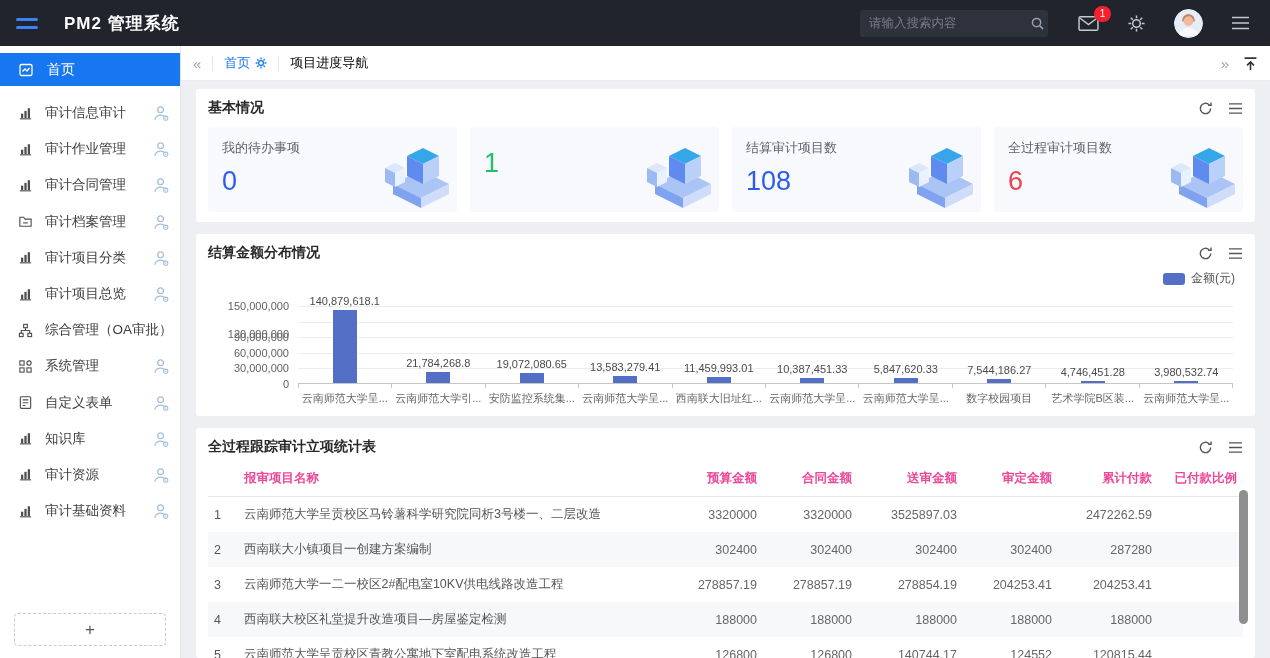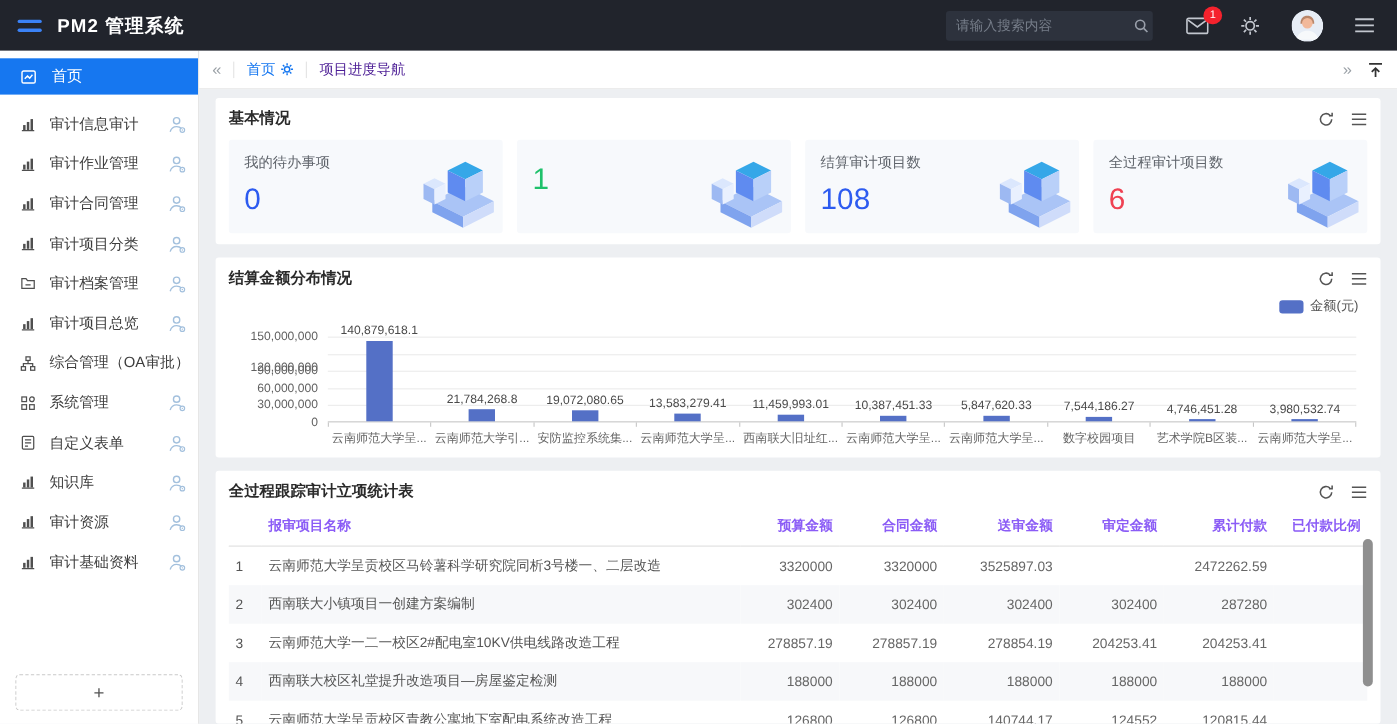--- a/index.html
+++ b/index.html
@@ -1,21 +1,21 @@
 <!DOCTYPE html>
 <html><head>
 <meta charset="utf-8">
 <style>
   * { box-sizing: border-box; margin: 0; padding: 0; }
   html,body { width:1270px; height:658px; overflow:hidden;
     font-family:"Liberation Sans","DejaVu Sans",sans-serif; background:#edeff2; }
 
   
   .navbar { position:fixed; top:0; left:0; right:0; height:46px; background:#21242c;
-    display:flex; align-items:center; z-index:30; }
+    display:flex; align-items:center; z-index:30;gap:12px; }
   .burger { width:22px; height:11px; display:flex; flex-direction:column;
     justify-content:space-between; margin-left:16px; cursor:pointer; }
   .burger span { height:3px; background:#3b82f6; border-radius:2px; }
   .nav-title { margin-left:14px; color:#fff; font-size:17px; font-weight:bold; letter-spacing:1px; }
   .nav-right { margin-left:auto; display:flex; align-items:center; margin-right:14px; }
   .search-box { width:188px; height:27px; background:#2d323d; border-radius:3px;
     display:flex; align-items:center; padding:0 9px; margin-right:30px; }
   .search-box input { flex:1; background:transparent; border:none; outline:none;
     color:#cfd3da; font-size:12.5px; font-family:inherit; }
   .search-box input::placeholder { color:#767d89; }
@@ -37,21 +37,21 @@
   .s-ico, .s-person { display:flex; align-items:center; }
   .add-btn { margin:6px 14px 12px; height:33px; border:1px dashed #c9c9c9; border-radius:4px;
     display:flex; align-items:center; justify-content:center; color:#555; font-size:17px; cursor:pointer; }
 
   
   .main { position:fixed; left:181px; top:46px; right:0; bottom:0; display:flex; flex-direction:column; }
   .tabbar { height:35px; background:#fff; display:flex; align-items:center; padding:0 12px;
     border-bottom:1px solid #ececec; flex-shrink:0; }
   .chev { color:#9aa0a6; font-size:15px; cursor:pointer; user-select:none; }
   .tab-div { width:1px; height:15px; background:#e3e3e3; margin:0 11px; }
-  .tab { display:flex; align-items:center; gap:5px; font-size:13px; color:#4c1d95; cursor:pointer; }
+  .tab { display:flex; align-items:center; gap:5px; font-size:13px; color:#000000; cursor:pointer; }
   .tab.active { color:#1677f0; }
   .tab-spacer { flex:1; }
   .collapse-ico { margin-left:14px; cursor:pointer; display:flex; align-items:center; }
 
   .content { flex:1; padding:8px 15px 0; overflow:hidden; display:flex; flex-direction:column; }
   .card { background:#fff; border-radius:3px; padding:10px 12px; margin-bottom:12px; position:relative; }
   .card-head { display:flex; align-items:center;text-align:right; }
   .card-title { font-size:14px; font-weight:bold; color:#2a2a2a; }
   .card-tools { margin-left:auto; display:flex; gap:15px; align-items:center; }
   .tool { cursor:pointer; display:flex; align-items:center; }
@@ -82,21 +82,21 @@
   .ticks { display:flex; height:4px; }
   .t-cell { flex:1; border-right:1px solid #c6c6c6; }
   .t-cell:first-child { border-left:1px solid #c6c6c6; }
   .x-labels { display:flex; margin-top:3px; }
   .x-cell { flex:1; text-align:center; font-size:11px; color:#666; white-space:nowrap;
     overflow:hidden; }
 
   
   .card-table { flex:1; margin-bottom:0; overflow:hidden; }
   table { width:100%; border-collapse:collapse; margin-top:4px; font-size:12.5px; }
-  thead th { font-weight:bold; color:#8b5cf6; text-align:right; padding:10px 6px 9px;
+  thead th { font-weight:bold; color:#ec4899; text-align:right; padding:10px 6px 9px;
     border-bottom:1px solid #e8e8e8; white-space:nowrap; }
   thead th.col-name { text-align:left; }
   tbody td { padding:9px 6px; text-align:right; color:#666; white-space:nowrap; }
   tbody td.col-name { text-align:left; color:#555; overflow:hidden; text-overflow:ellipsis; max-width:440px; }
   tbody td.col-idx { text-align:left; color:#555; }
   tbody tr:nth-child(even) { background:#f7f8fa; }
   .tbl-scroll { position:absolute; right:7px; top:62px; width:9px; height:134px;
     background:#8f8f8f; border-radius:5px; cursor:pointer; }
 </style>
 </head>
@@ -210,45 +210,45 @@
           <svg width="18" height="18" viewBox="0 0 20 20" fill="none" stroke="#a3c0dd" stroke-width="1.4">
             <circle cx="9.5" cy="6.5" r="3.2"></circle>
             <path d="M3 17.5c1-3.6 3.4-5.2 6.5-5.2 2 0 3.7.6 4.9 1.9"></path>
             <circle cx="15.3" cy="15.8" r="2.3" stroke-width="1.2"></circle>
             <circle cx="15.3" cy="15.8" r="0.7" fill="#a3c0dd" stroke="none"></circle>
           </svg>
         </span>
       </div>
       <div class="side-item">
         <span class="s-ico">
-          <svg width="15" height="15" viewBox="0 0 16 16">
-            <path d="M2 13.7h12" stroke="#4f4f4f" stroke-width="1.2"></path>
-            <rect x="3.2" y="8.2" width="2.4" height="4.8" fill="#4f4f4f"></rect>
-            <rect x="6.8" y="5.2" width="2.4" height="7.8" fill="#4f4f4f"></rect>
-            <rect x="10.4" y="2.4" width="2.4" height="10.6" fill="#4f4f4f"></rect>
-          </svg>
-        </span>
-        <span class="s-label">审计项目分类</span>
-        <span class="s-person">
-          <svg width="18" height="18" viewBox="0 0 20 20" fill="none" stroke="#a3c0dd" stroke-width="1.4">
-            <circle cx="9.5" cy="6.5" r="3.2"></circle>
-            <path d="M3 17.5c1-3.6 3.4-5.2 6.5-5.2 2 0 3.7.6 4.9 1.9"></path>
-            <circle cx="15.3" cy="15.8" r="2.3" stroke-width="1.2"></circle>
-            <circle cx="15.3" cy="15.8" r="0.7" fill="#a3c0dd" stroke="none"></circle>
-          </svg>
-        </span>
-      </div>
-      <div class="side-item">
-        <span class="s-ico">
           <svg width="15" height="15" viewBox="0 0 16 16" fill="none" stroke="#4f4f4f" stroke-width="1.2">
             <path d="M2 3.5h4l1.5 2H14v7.5H2z"></path>
             <path d="M5.5 9.5h5"></path>
           </svg>
         </span>
         <span class="s-label">审计档案管理</span>
+        <span class="s-person">
+          <svg width="18" height="18" viewBox="0 0 20 20" fill="none" stroke="#a3c0dd" stroke-width="1.4">
+            <circle cx="9.5" cy="6.5" r="3.2"></circle>
+            <path d="M3 17.5c1-3.6 3.4-5.2 6.5-5.2 2 0 3.7.6 4.9 1.9"></path>
+            <circle cx="15.3" cy="15.8" r="2.3" stroke-width="1.2"></circle>
+            <circle cx="15.3" cy="15.8" r="0.7" fill="#a3c0dd" stroke="none"></circle>
+          </svg>
+        </span>
+      </div>
+      <div class="side-item">
+        <span class="s-ico">
+          <svg width="15" height="15" viewBox="0 0 16 16">
+            <path d="M2 13.7h12" stroke="#4f4f4f" stroke-width="1.2"></path>
+            <rect x="3.2" y="8.2" width="2.4" height="4.8" fill="#4f4f4f"></rect>
+            <rect x="6.8" y="5.2" width="2.4" height="7.8" fill="#4f4f4f"></rect>
+            <rect x="10.4" y="2.4" width="2.4" height="10.6" fill="#4f4f4f"></rect>
+          </svg>
+        </span>
+        <span class="s-label">审计项目分类</span>
         <span class="s-person">
           <svg width="18" height="18" viewBox="0 0 20 20" fill="none" stroke="#a3c0dd" stroke-width="1.4">
             <circle cx="9.5" cy="6.5" r="3.2"></circle>
             <path d="M3 17.5c1-3.6 3.4-5.2 6.5-5.2 2 0 3.7.6 4.9 1.9"></path>
             <circle cx="15.3" cy="15.8" r="2.3" stroke-width="1.2"></circle>
             <circle cx="15.3" cy="15.8" r="0.7" fill="#a3c0dd" stroke="none"></circle>
           </svg>
         </span>
       </div>
       <div class="side-item">

